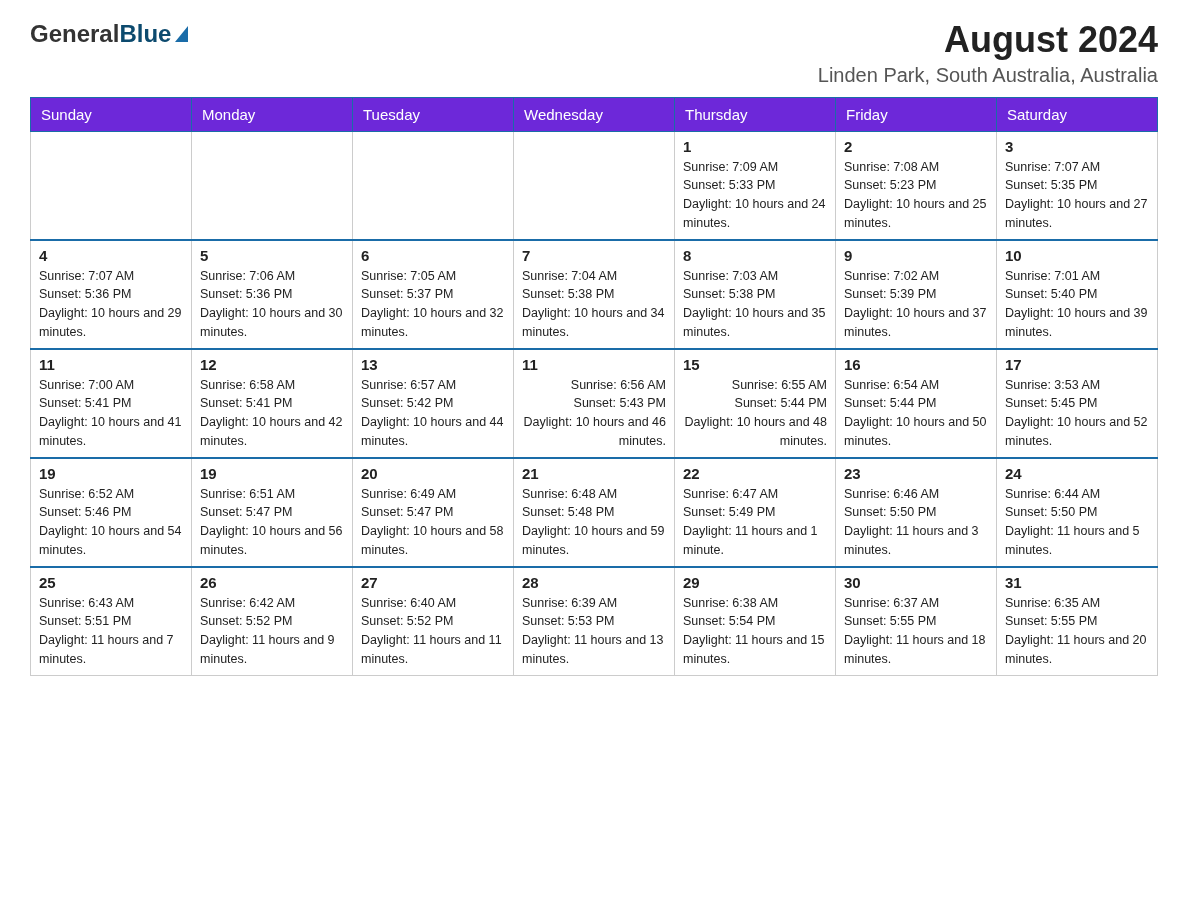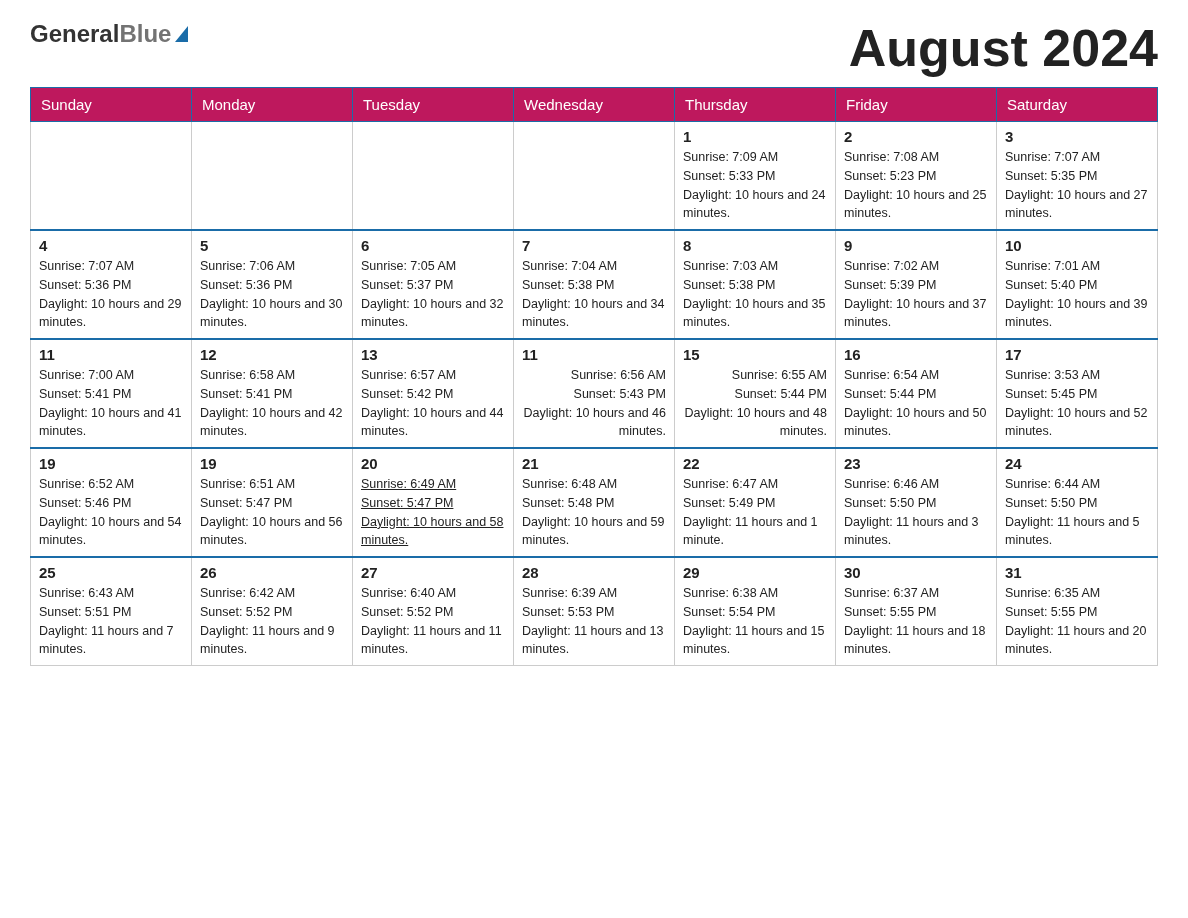--- a/index.html
+++ b/index.html
@@ -13,37 +13,37 @@
     .header {
       display: flex;
       justify-content: space-between;
       align-items: flex-start;
       margin-bottom: 10px;
     }
     .title-area {
       text-align: right;
     }
     .month-title {
-      font-size: 52px;
+      font-size: 36px;
       font-weight: bold;
       color: #222;
       line-height: 1.1;
     }
     .location {
       font-size: 20px;
       color: #555;
       margin-top: 4px;
     }
     .calendar {
       width: 100%;
       border-collapse: collapse;
       margin-top: 10px;
     }
     .calendar th {
-      background-color: #be185d;
+      background-color: #6d28d9;
       color: #fff;
       text-align: left;
       padding: 8px 10px;
       font-size: 15px;
       font-weight: normal;
       border: 1px solid #1a6ca8;
     }
     .calendar td {
       vertical-align: top;
       padding: 6px 8px;
@@ -84,28 +84,29 @@
       align-items: flex-end;
     }
   </style>
 </head>
 <body>
 
 <div class="header">
   <div class="logo-wrapper">
     <div class="logo-line1">
       <span style="font-size:24px;font-weight:bold;color:#333;">General</span>
-      <span style="font-size:24px;font-weight:bold;color:#737373;display:inline-flex;align-items:center;">
+      <span style="font-size:24px;font-weight:bold;color:#0c4a6e;display:inline-flex;align-items:center;">
         <span>Blue</span>
         <span style="display:inline-block;width:0;height:0;border-style:solid;border-width:0 0 16px 13px;border-color:transparent transparent #1a6ca8 transparent;margin-left:4px;margin-bottom:0px;"></span>
       </span>
     </div>
   </div>
   <div class="title-area">
     <div class="month-title">August 2024</div>
+    <div class="location">Linden Park, South Australia, Australia</div>
   </div>
 </div>
 
 <table class="calendar">
   <thead>
     <tr>
     <th>Sunday</th>
         <th>Monday</th>
         <th>Tuesday</th>
         <th>Wednesday</th>
@@ -235,21 +236,21 @@
 Daylight: 10 hours and 54 minutes.</div>
         </td>
         <td>
           <div class="day-number">19</div>
           <div class="day-info" style="white-space: pre-line;">Sunrise: 6:51 AM
 Sunset: 5:47 PM
 Daylight: 10 hours and 56 minutes.</div>
         </td>
         <td>
           <div class="day-number">20</div>
-          <div class="day-info" style="white-space: pre-line; text-decoration: underline;">Sunrise: 6:49 AM
+          <div class="day-info" style="white-space: pre-line;">Sunrise: 6:49 AM
 Sunset: 5:47 PM
 Daylight: 10 hours and 58 minutes.</div>
         </td>
         <td>
           <div class="day-number">21</div>
           <div class="day-info" style="white-space: pre-line;">Sunrise: 6:48 AM
 Sunset: 5:48 PM
 Daylight: 10 hours and 59 minutes.</div>
         </td>
         <td>

